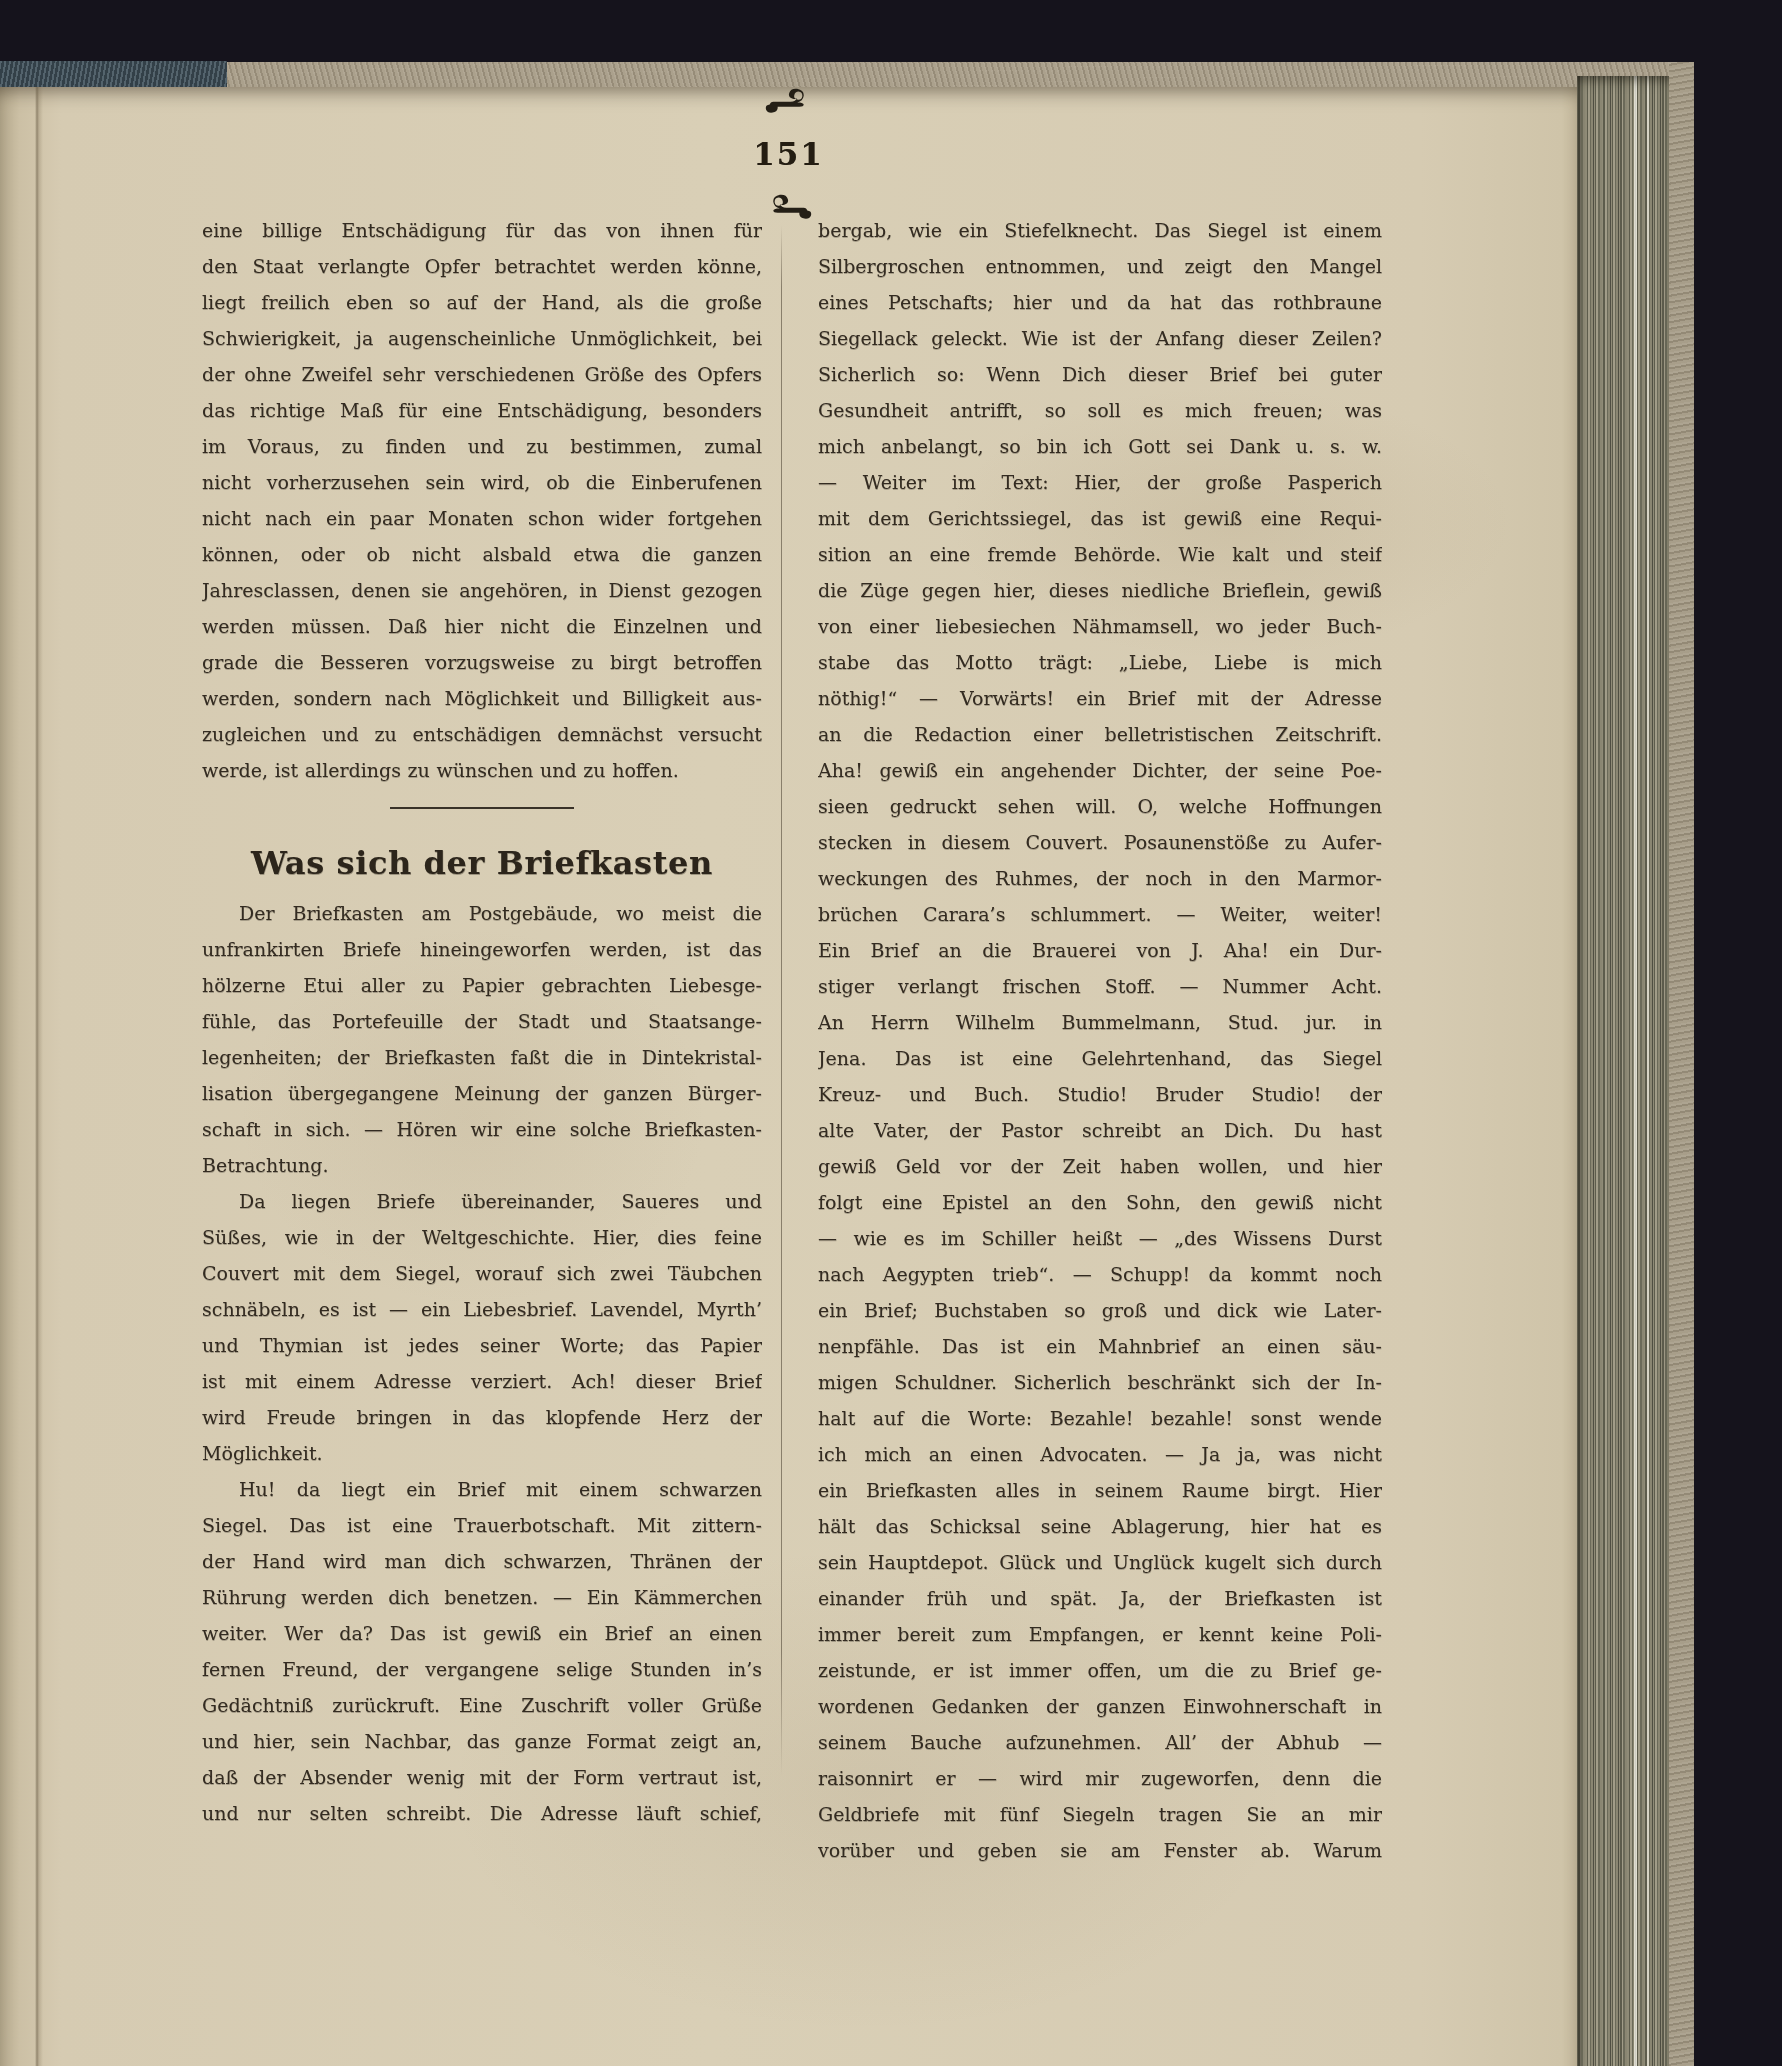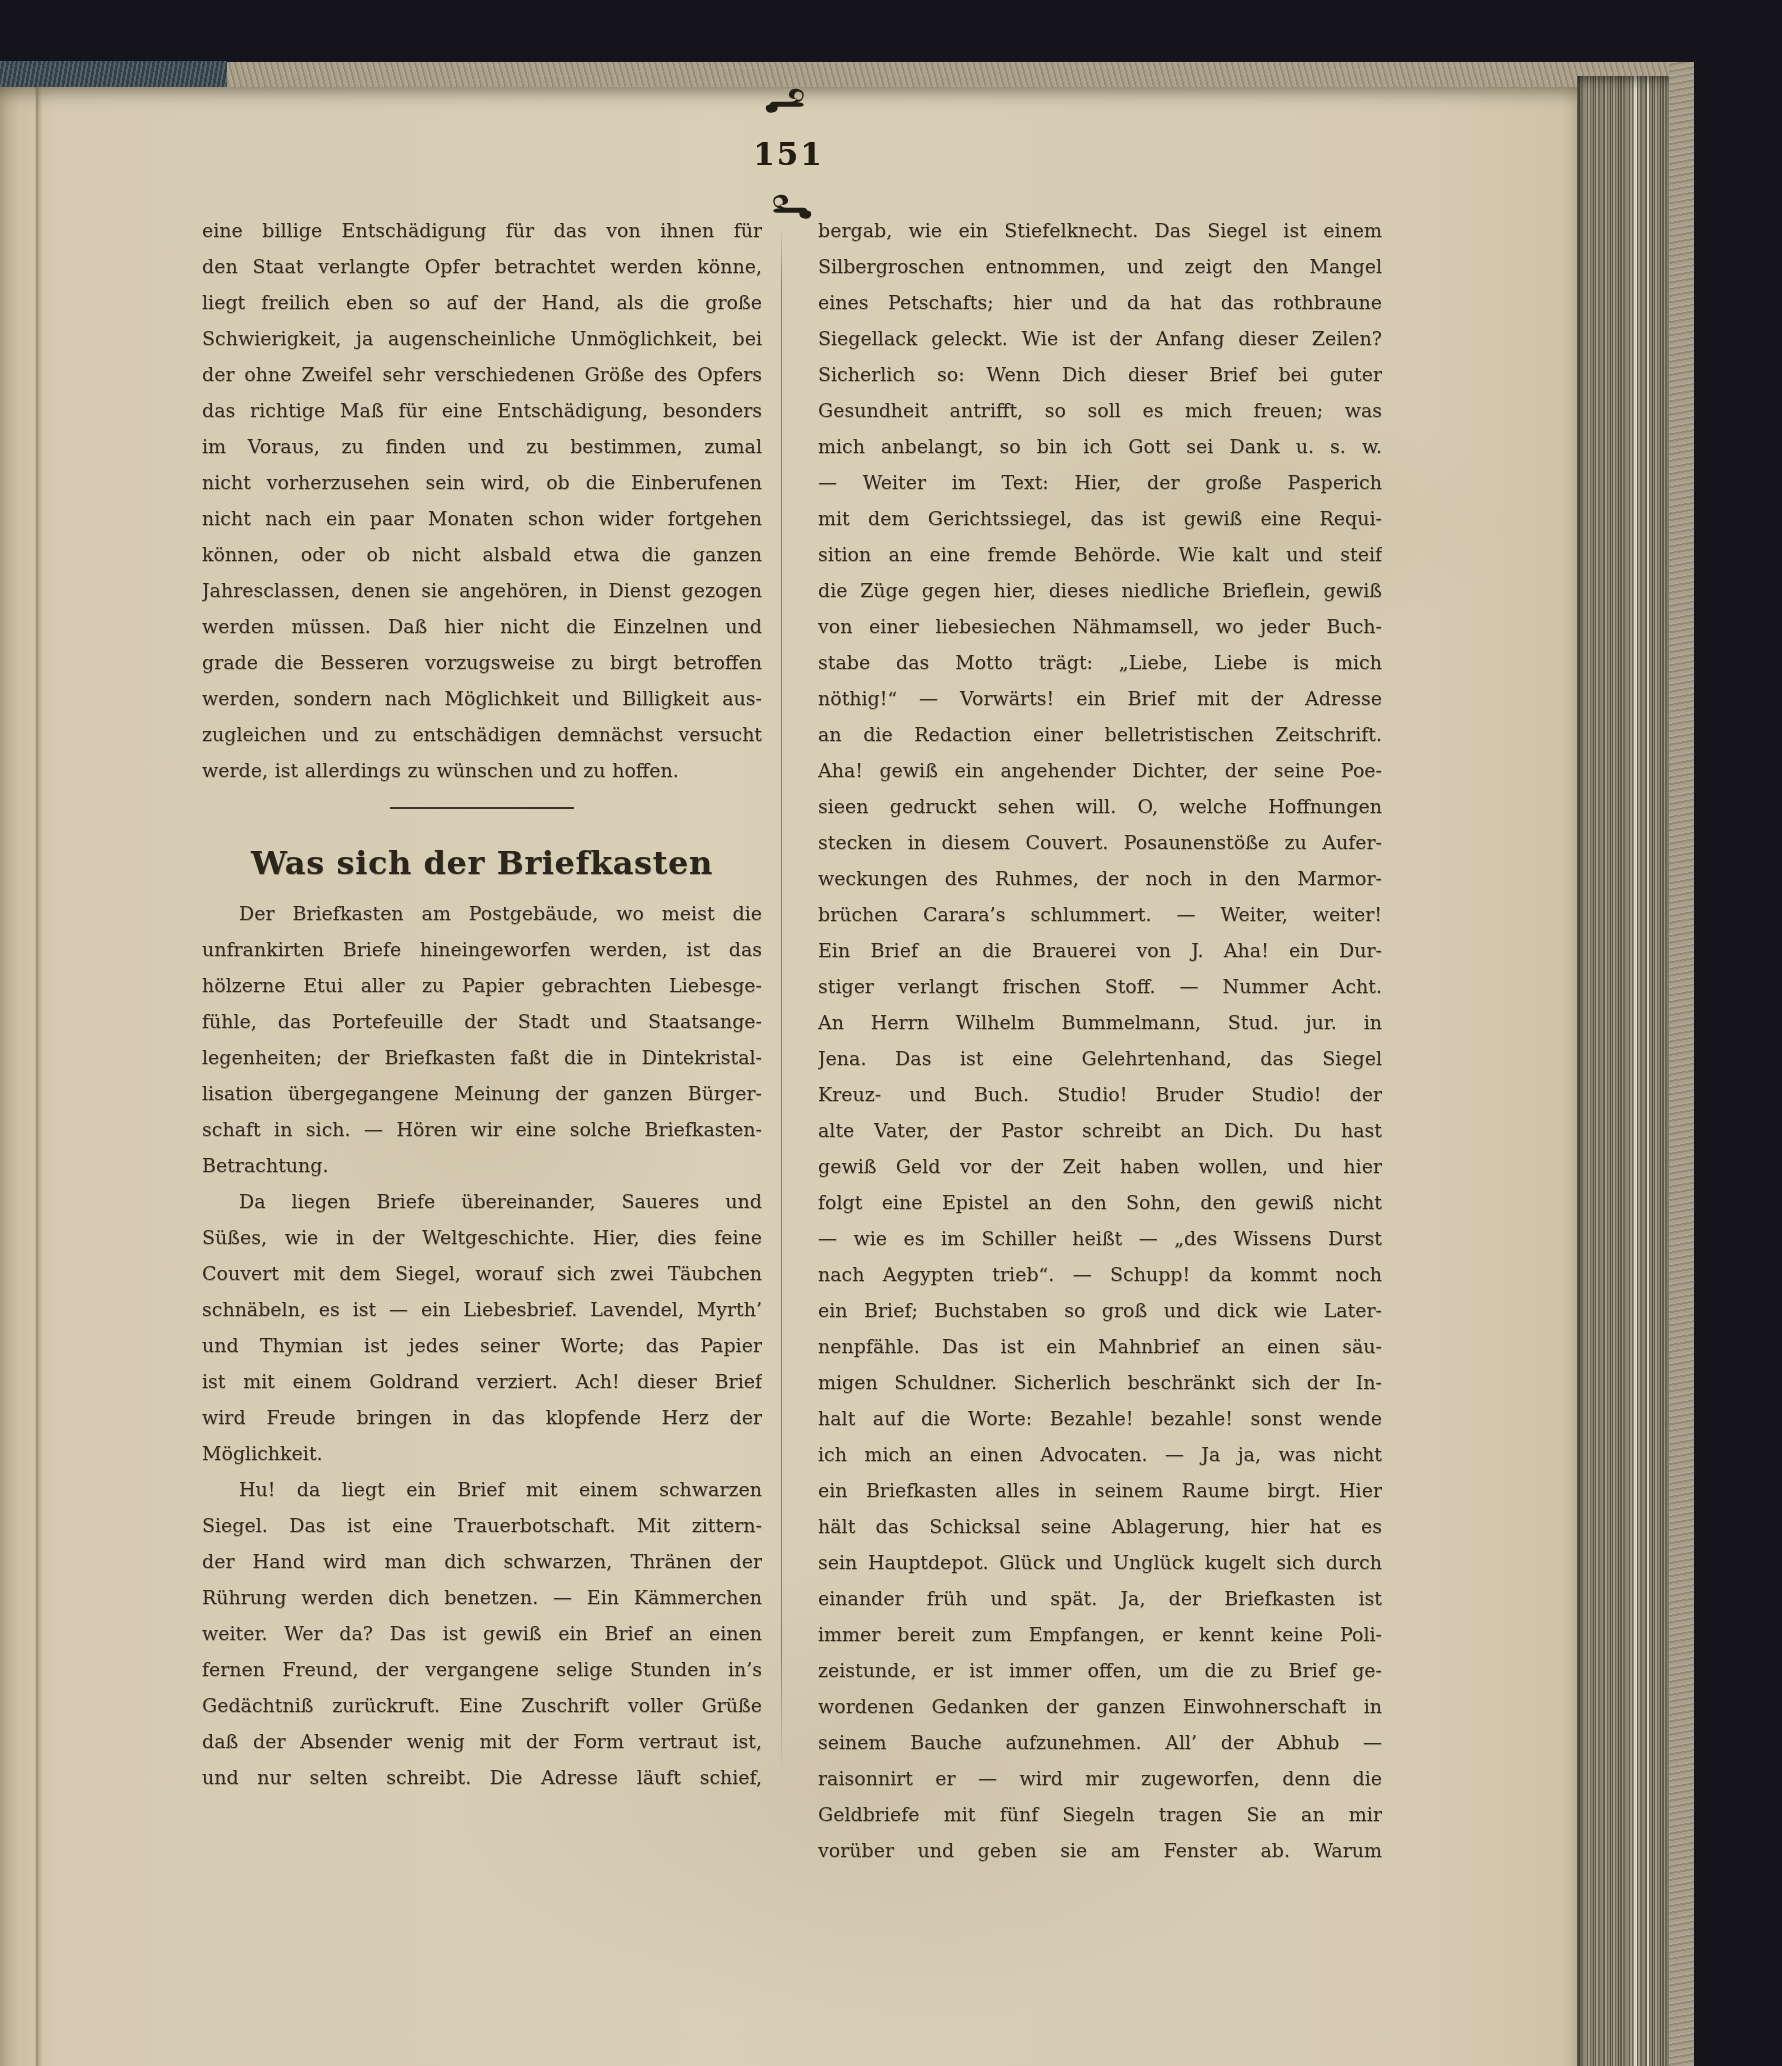--- a/index.html
+++ b/index.html
@@ -152,30 +152,31 @@
       <div class="tline">fühle, das Portefeuille der Stadt und Staatsange-</div>
       <div class="tline">legenheiten; der Briefkasten faßt die in Dintekristal-</div>
       <div class="tline">lisation übergegangene Meinung der ganzen Bürger-</div>
       <div class="tline">schaft in sich. — Hören wir eine solche Briefkasten-</div>
       <div class="tline last">Betrachtung.</div>
       <div class="tline ind">Da liegen Briefe übereinander, Saueres und</div>
       <div class="tline">Süßes, wie in der Weltgeschichte.  Hier, dies feine</div>
       <div class="tline">Couvert mit dem Siegel, worauf sich zwei Täubchen</div>
       <div class="tline">schnäbeln, es ist — ein Liebesbrief. Lavendel, Myrth’</div>
       <div class="tline">und Thymian ist jedes seiner Worte; das Papier</div>
-      <div class="tline">ist mit einem Goldrand verziert.  Ach! dieser Brief</div>
+      <div class="tline">ist mit einem Adresse verziert.  Ach! dieser Brief</div>
       <div class="tline">wird Freude bringen in das klopfende Herz der</div>
       <div class="tline last">Möglichkeit.</div>
       <div class="tline ind">Hu! da liegt ein Brief mit einem schwarzen</div>
       <div class="tline">Siegel.  Das ist eine Trauerbotschaft.  Mit zittern-</div>
       <div class="tline">der Hand wird man dich schwarzen, Thränen der</div>
       <div class="tline">Rührung werden dich benetzen. — Ein Kämmerchen</div>
       <div class="tline">weiter. Wer da? Das ist gewiß ein Brief an einen</div>
       <div class="tline">fernen Freund, der vergangene selige Stunden in’s</div>
       <div class="tline">Gedächtniß zurückruft.  Eine Zuschrift voller Grüße</div>
+      <div class="tline">und hier, sein Nachbar, das ganze Format zeigt an,</div>
       <div class="tline">daß der Absender wenig mit der Form vertraut ist,</div>
       <div class="tline">und nur selten schreibt.  Die Adresse läuft schief,</div>
     </div>
   <div class="abs col-divider"></div>
   <div class="abs textcol col-right">
       <div class="tline">bergab, wie ein Stiefelknecht.  Das Siegel ist einem</div>
       <div class="tline">Silbergroschen entnommen, und zeigt den Mangel</div>
       <div class="tline">eines Petschafts; hier und da hat das rothbraune</div>
       <div class="tline">Siegellack geleckt.  Wie ist der Anfang dieser Zeilen?</div>
       <div class="tline">Sicherlich so:  Wenn Dich dieser Brief bei guter</div>

